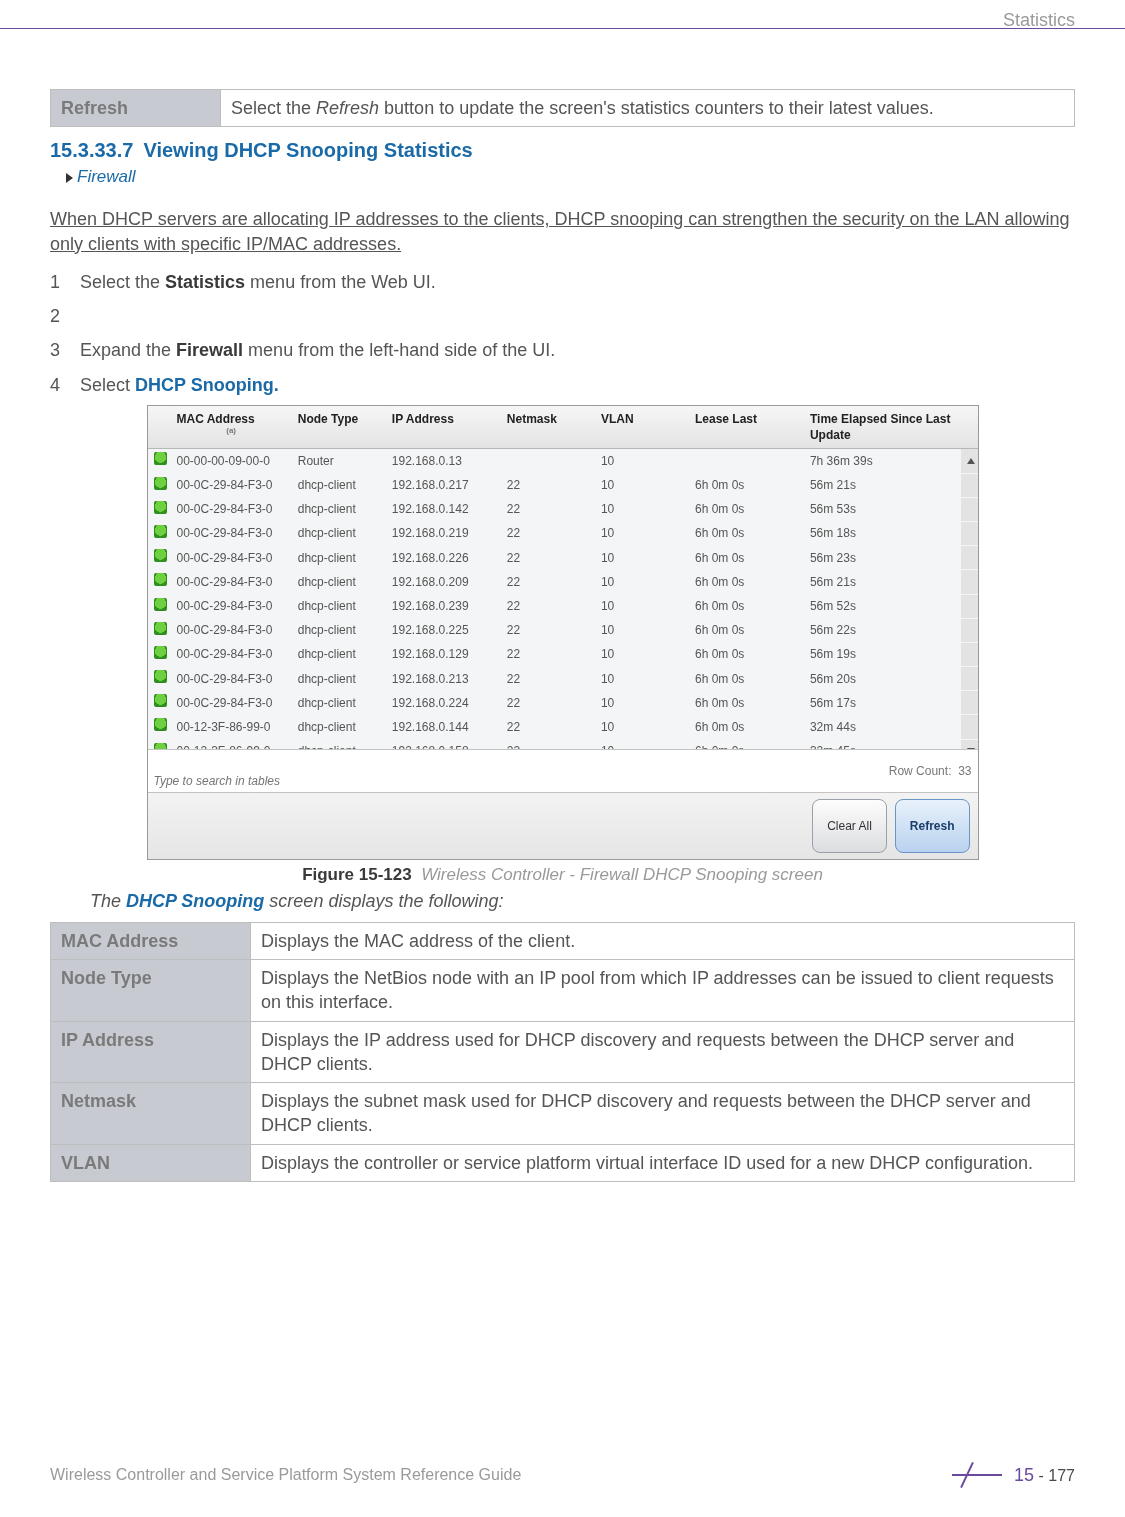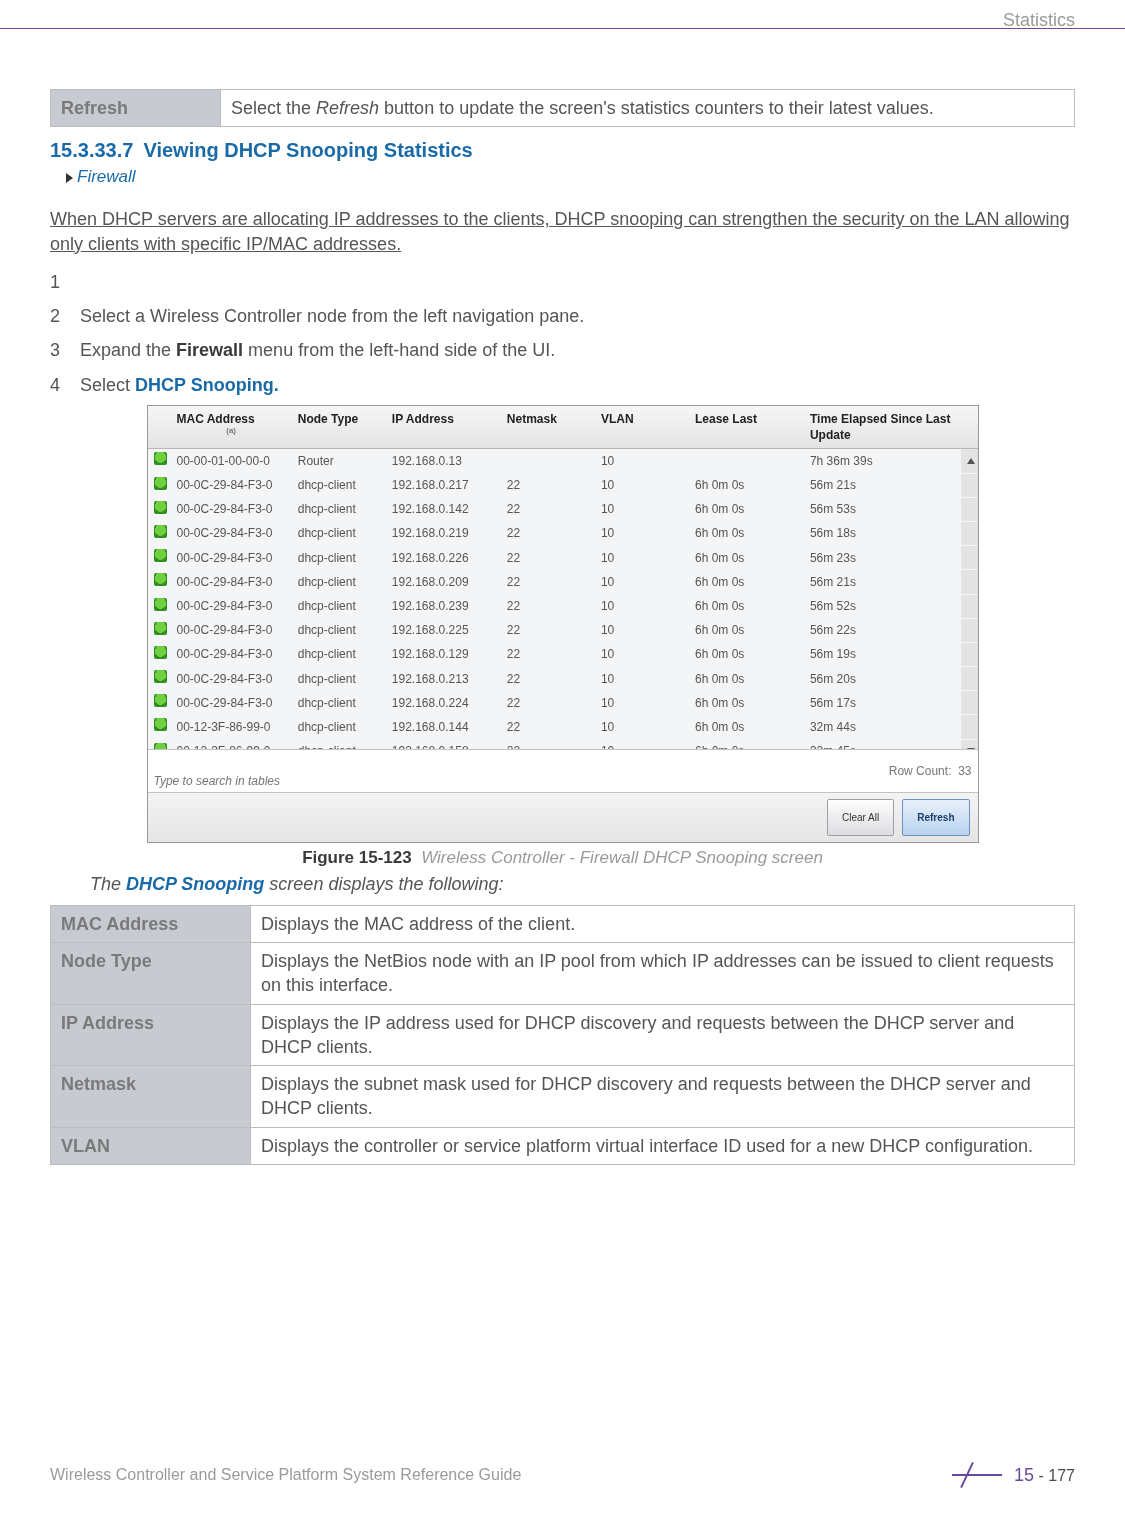--- a/index.html
+++ b/index.html
@@ -136,23 +136,23 @@
     border:none; background:transparent; font-size:12px; color:#777; width:300px;
     font-style: italic;
     margin-top: 20px;
   }
   .fig-row3 {
     display:flex; justify-content:flex-end; gap:8px;
     padding:6px 8px; background:linear-gradient(#f3f3f3,#e5e5e5);
     border-top:1px solid #c3c3c3;
   }
   .fig-btn {
-    font-size:10px; padding:12px 14px;
+    font-size:12px; padding:19px 14px;
     background:linear-gradient(#fdfdfd,#dcdde0);
-    border:1px solid #9aa0a8; border-radius:2px; color:#333;
+    border:1px solid #9aa0a8; border-radius:8px; color:#333;
   }
   .fig-btn.primary {
     background:linear-gradient(#e8f1fb,#b8d2ef);
     border:1px solid #6a94c6; font-weight:700; color:#1a3e6a;
   }
 
   .caption { text-align:center; margin-top:4px; font-size:17px; color:#555;}
   .caption .fignum { font-weight:700; color:#3a3a3a;}
   .caption .figtitle { font-style: italic; color:#9a9a9a; }
 
@@ -217,24 +217,24 @@
   </div>
   <div class="breadcrumb">
     <span class="bc-arrow"></span><span>Firewall</span>
   </div>
 
   <p class="para">When DHCP servers are allocating IP addresses to the clients, DHCP snooping can strengthen the security on the LAN allowing only clients with specific IP/MAC addresses.</p>
 
   <div class="list">
     <div class="item">
       <span class="num">1</span>
+      <span><span>Select the </span><span class="bold-inline">Statistics</span><span> menu from the Web UI.</span></span>
     </div>
     <div class="item">
       <span class="num">2</span>
-      <span>Select a Wireless Controller node from the left navigation pane.</span>
     </div>
     <div class="item">
       <span class="num">3</span>
       <span><span>Expand the </span><span class="bold-inline">Firewall</span><span> menu from the left-hand side of the UI.</span></span>
     </div>
     <div class="item">
       <span class="num">4</span>
       <span><span>Select </span><span class="blue-inline">DHCP Snooping.</span></span>
     </div>
   </div>
@@ -251,21 +251,21 @@
             <th class="col-mask">Netmask</th>
             <th class="col-vlan">VLAN</th>
             <th class="col-lease">Lease Last</th>
             <th class="col-elap">Time Elapsed Since Last Update</th>
             <th class="scroll-col"></th>
           </tr>
         </thead>
         <tbody id="figrows">
             <tr>
               <td class="col-icon"><span class="row-icon"></span></td>
-              <td class="col-mac">00-00-01-00-00-0</td>
+              <td class="col-mac">00-00-00-09-00-0</td>
               <td class="col-node">Router</td>
               <td class="col-ip">192.168.0.13</td>
               <td class="col-mask"></td>
               <td class="col-vlan">10</td>
               <td class="col-lease"></td>
               <td class="col-elap">7h 36m 39s</td>
               <td class="scroll-col">
                 <div class="up"></div>
               </td>
             </tr>

